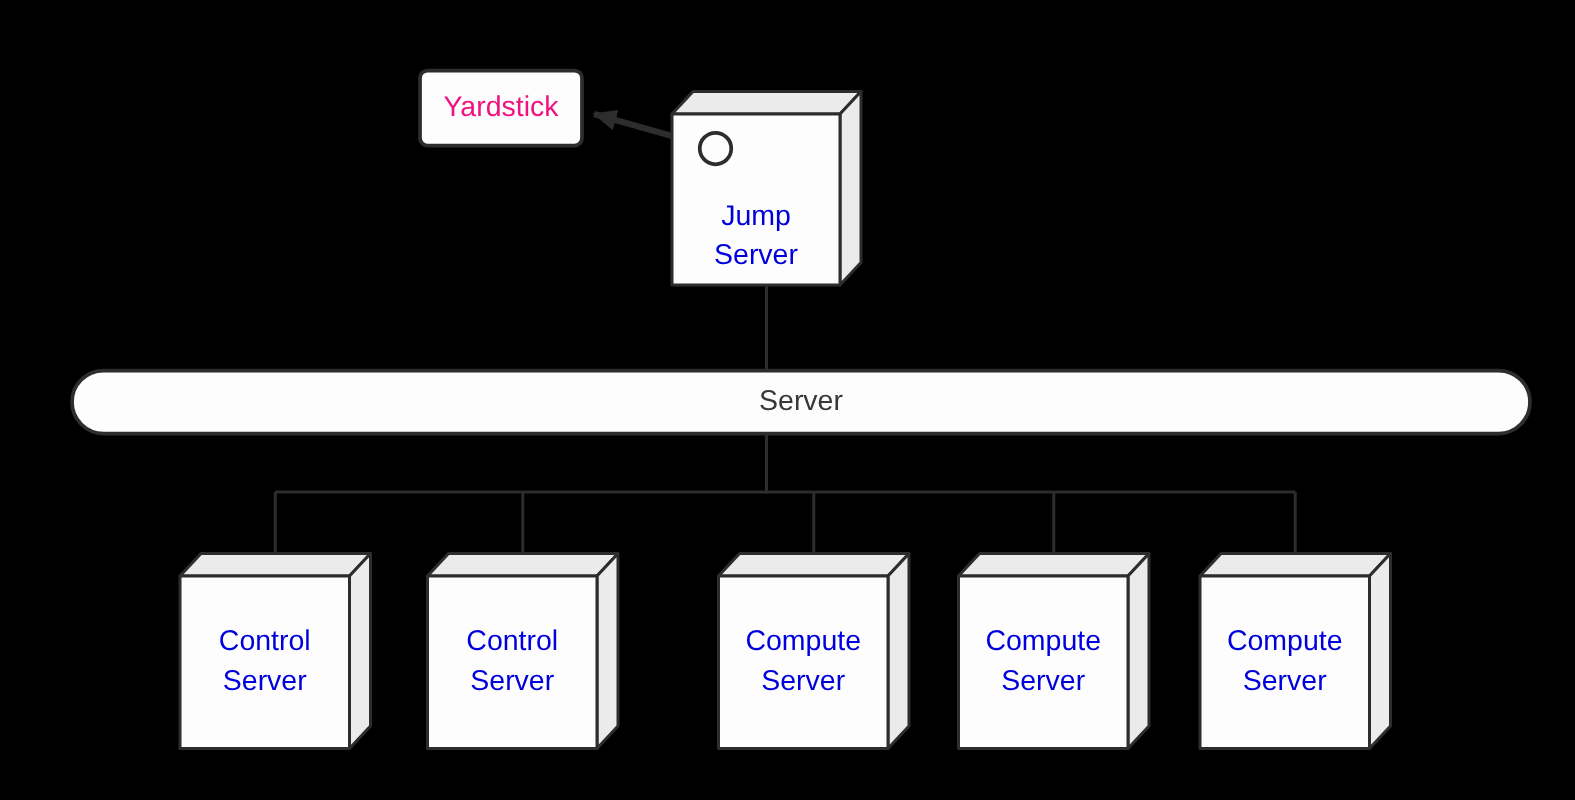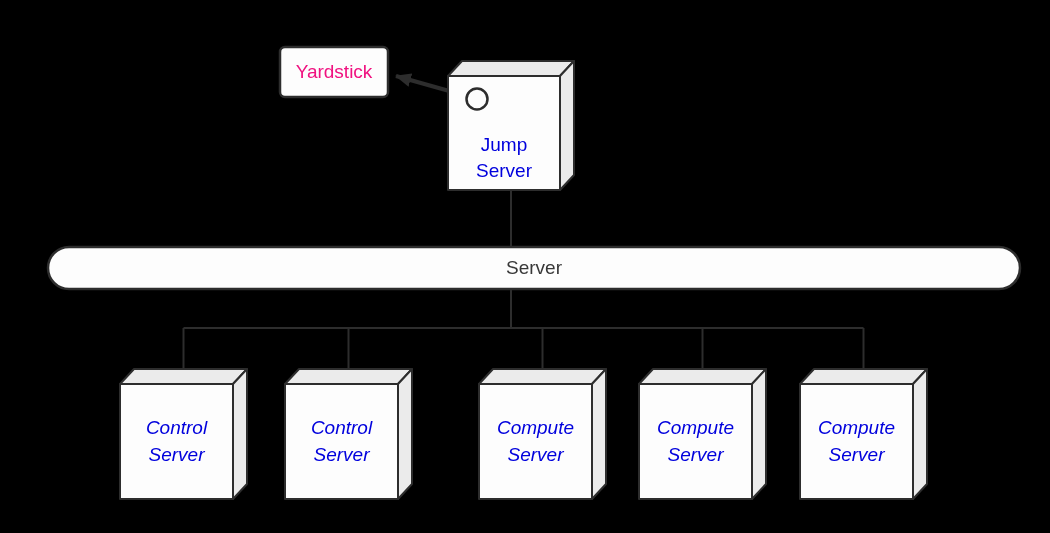--- a/index.html
+++ b/index.html
@@ -26,21 +26,20 @@
     align-items: center;
     justify-content: center;
     text-align: center;
     white-space: pre-line;
     pointer-events: none;
     line-height: 1.38;
   }
   .label.server-label {
     color: #0000dd;
     font-size: 19px;
-    font-style: italic;
   }
   .label.jump-label {
     color: #0000dd;
     font-size: 19px;
     
     padding-top: 14px;
     box-sizing: border-box;
   }
   .label.network-label {
     color: #383838;

